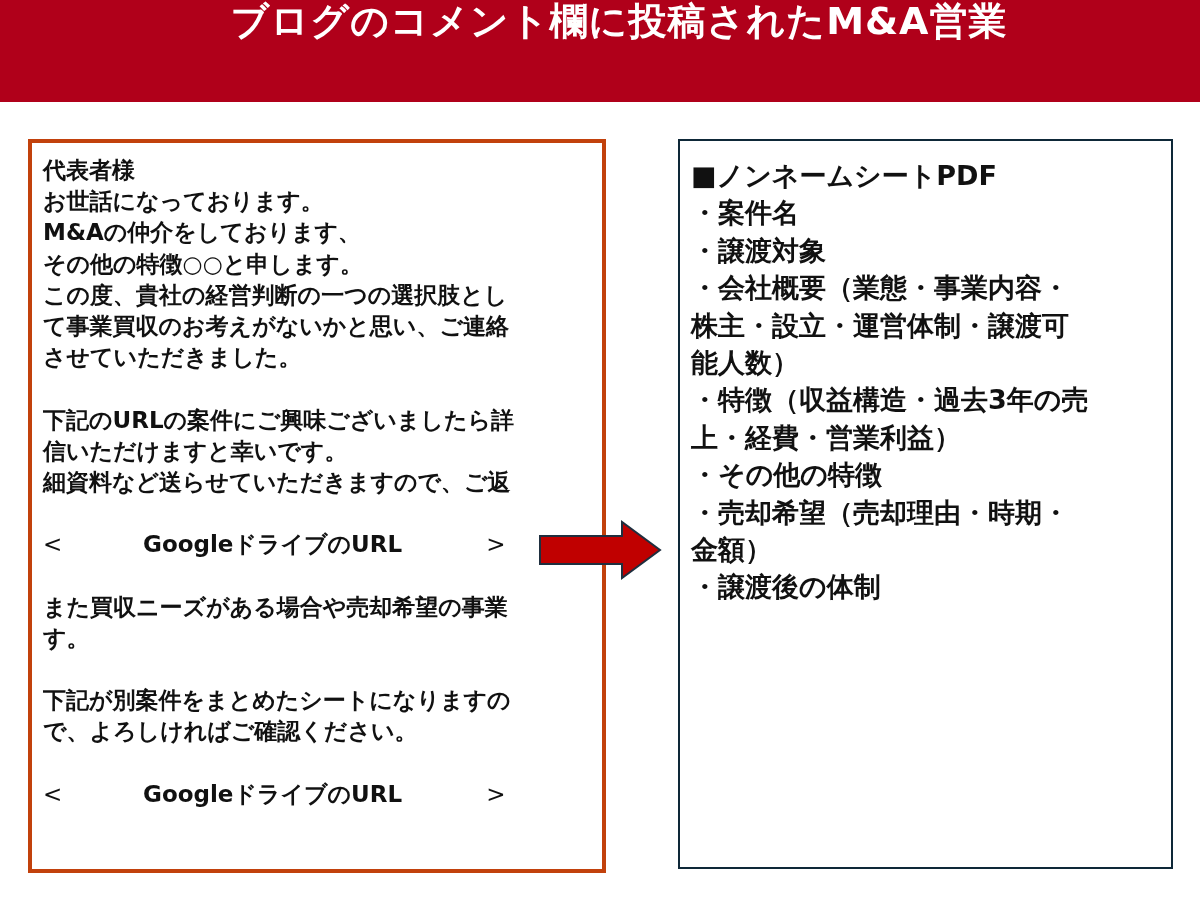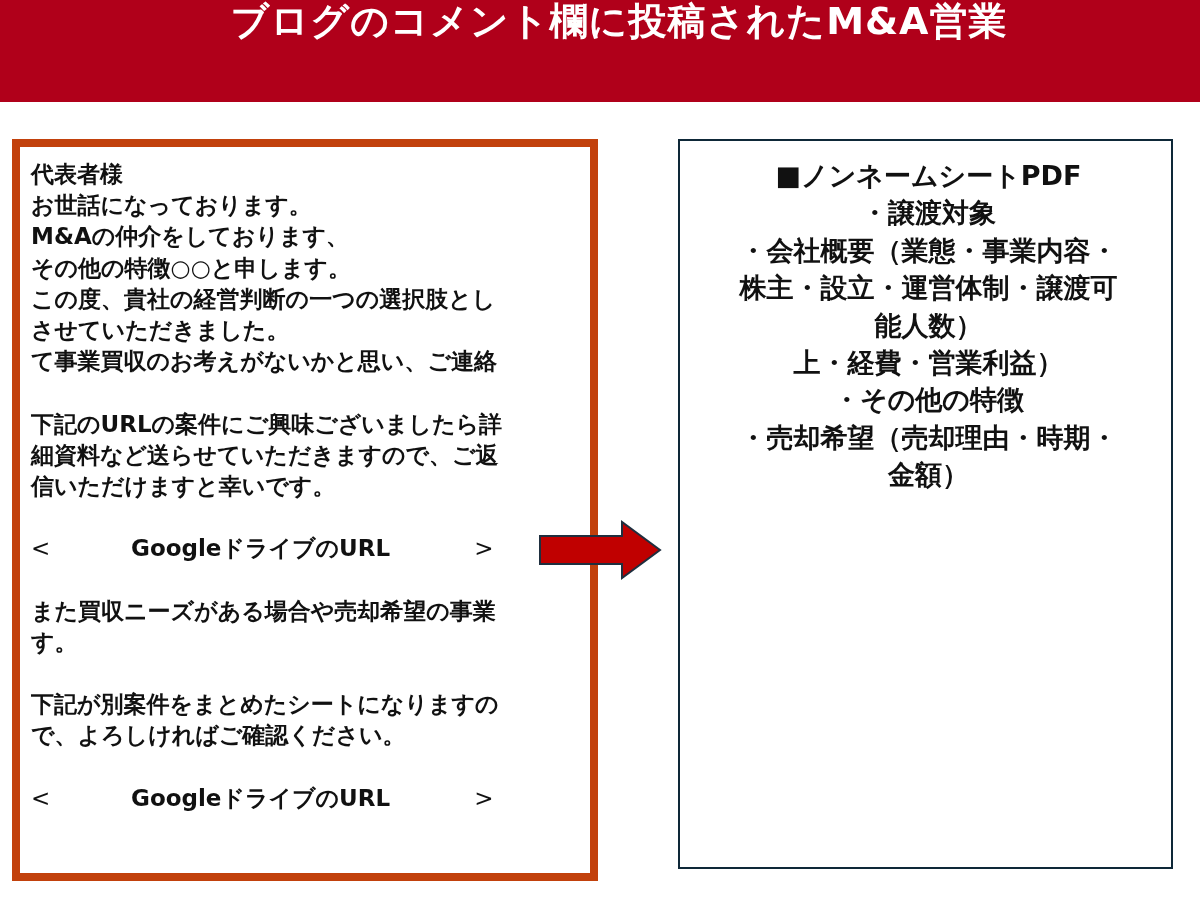--- a/index.html
+++ b/index.html
@@ -17,23 +17,23 @@
     }
     .header-title {
       color: #ffffff;
       font-size: 38px;
       font-weight: bold;
       letter-spacing: 1px;
       margin-top: -4px;
     }
     .left-box {
       position: absolute;
-      left: 12px; top: 139px;
+      left: 28px; top: 139px;
       width: 570px; height: 726px;
-      border: 8px solid #c2410c;
+      border: 4px solid #c2410c;
       box-sizing: content-box;
     }
     .left-text {
       position: absolute;
       left: 11px; top: 12px;
       width: 550px;
       font-size: 23px;
       line-height: 31.2px;
       color: #111111;
       font-weight: bold;
@@ -55,47 +55,47 @@
     }
     .right-text {
       position: absolute;
       left: 11px; top: 16px;
       width: 475px;
       font-size: 27px;
       line-height: 37.4px;
       color: #111111;
       font-weight: bold;
     }
-    .right-text .line { display: block; height: 37.4px; white-space: nowrap; text-align: center; }
+    .right-text .line { display: block; height: 37.4px; white-space: nowrap; }
     .arrow {
       position: absolute;
       left: 538px; top: 520px;
       width: 126px; height: 60px;
     }
   </style>
 </head>
 <body>
 
 <div class="header">
   <div class="header-title">ブログのコメント欄に投稿されたM&amp;A営業</div>
 </div>
 
 <div class="left-box">
   <div class="left-text">
     <span class="line">代表者様</span>
     <span class="line">お世話になっております。</span>
     <span class="line">M&amp;Aの仲介をしております、</span>
     <span class="line">その他の特徴○○と申します。</span>
     <span class="line">この度、貴社の経営判断の一つの選択肢とし</span>
+    <span class="line">て事業買収のお考えがないかと思い、ご連絡</span>
     <span class="line">させていただきました。</span>
-    <span class="line">て事業買収のお考えがないかと思い、ご連絡</span>
     <span class="line"></span>
     <span class="line">下記のURLの案件にご興味ございましたら詳</span>
+    <span class="line">信いただけますと幸いです。</span>
     <span class="line">細資料など送らせていただきますので、ご返</span>
-    <span class="line">信いただけますと幸いです。</span>
     <span class="line"></span>
     <span class="line url-line">
       <span class="url-bracket">&lt;</span>
       <span class="url-label">GoogleドライブのURL</span>
       <span class="url-bracket right">&gt;</span>
     </span>
     <span class="line"></span>
     <span class="line">また買収ニーズがある場合や売却希望の事業</span>
     <span class="line">す。</span>
     <span class="line"></span>
@@ -110,22 +110,25 @@
   </div>
 </div>
 
 <svg class="arrow" viewBox="0 0 126 60" xmlns="http://www.w3.org/2000/svg">
   <polygon points="2,16 84,16 84,2 122,30 84,58 84,44 2,44" fill="#C00000" stroke="#1F2F3F" stroke-width="2" stroke-linejoin="miter"></polygon>
 </svg>
 
 <div class="right-box">
   <div class="right-text">
     <span class="line">■ノンネームシートPDF</span>
+    <span class="line">・案件名</span>
     <span class="line">・譲渡対象</span>
     <span class="line">・会社概要（業態・事業内容・</span>
     <span class="line">株主・設立・運営体制・譲渡可</span>
     <span class="line">能人数）</span>
+    <span class="line">・特徴（収益構造・過去3年の売</span>
     <span class="line">上・経費・営業利益）</span>
     <span class="line">・その他の特徴</span>
     <span class="line">・売却希望（売却理由・時期・</span>
     <span class="line">金額）</span>
+    <span class="line">・譲渡後の体制</span>
   </div>
 </div>
 
 </body></html>

